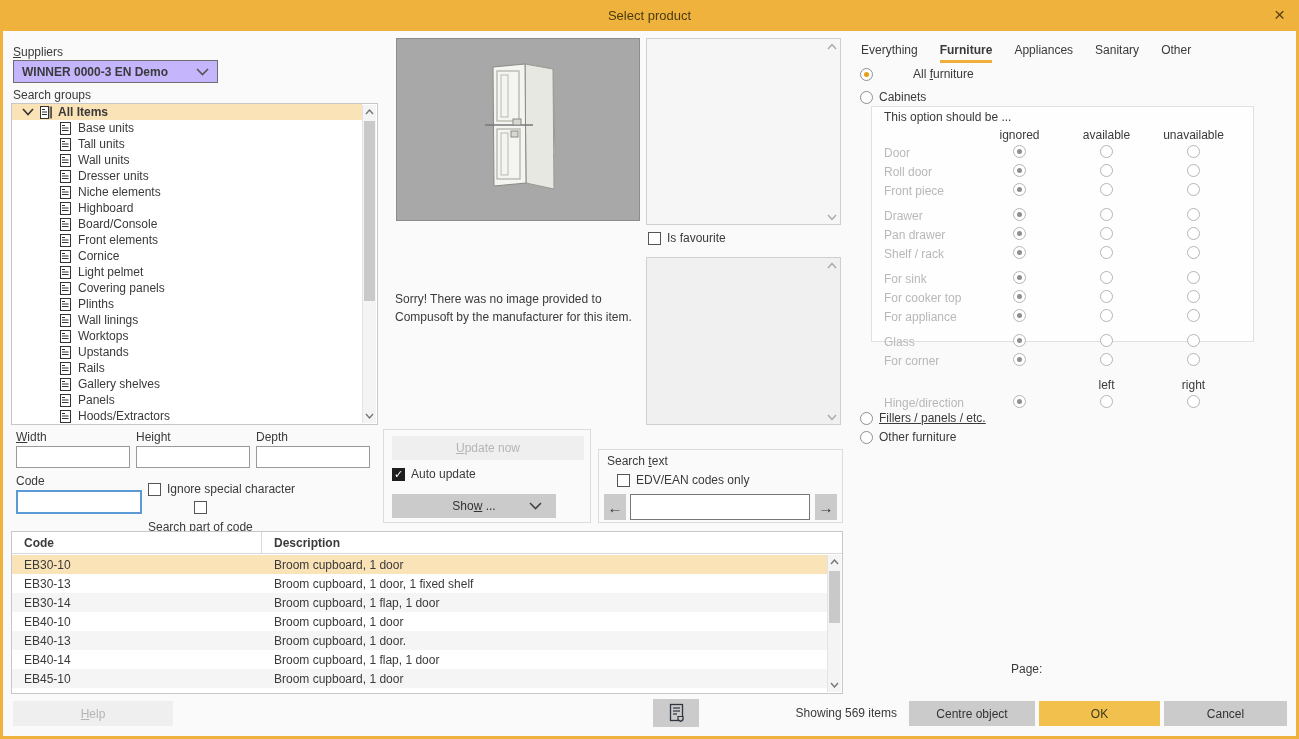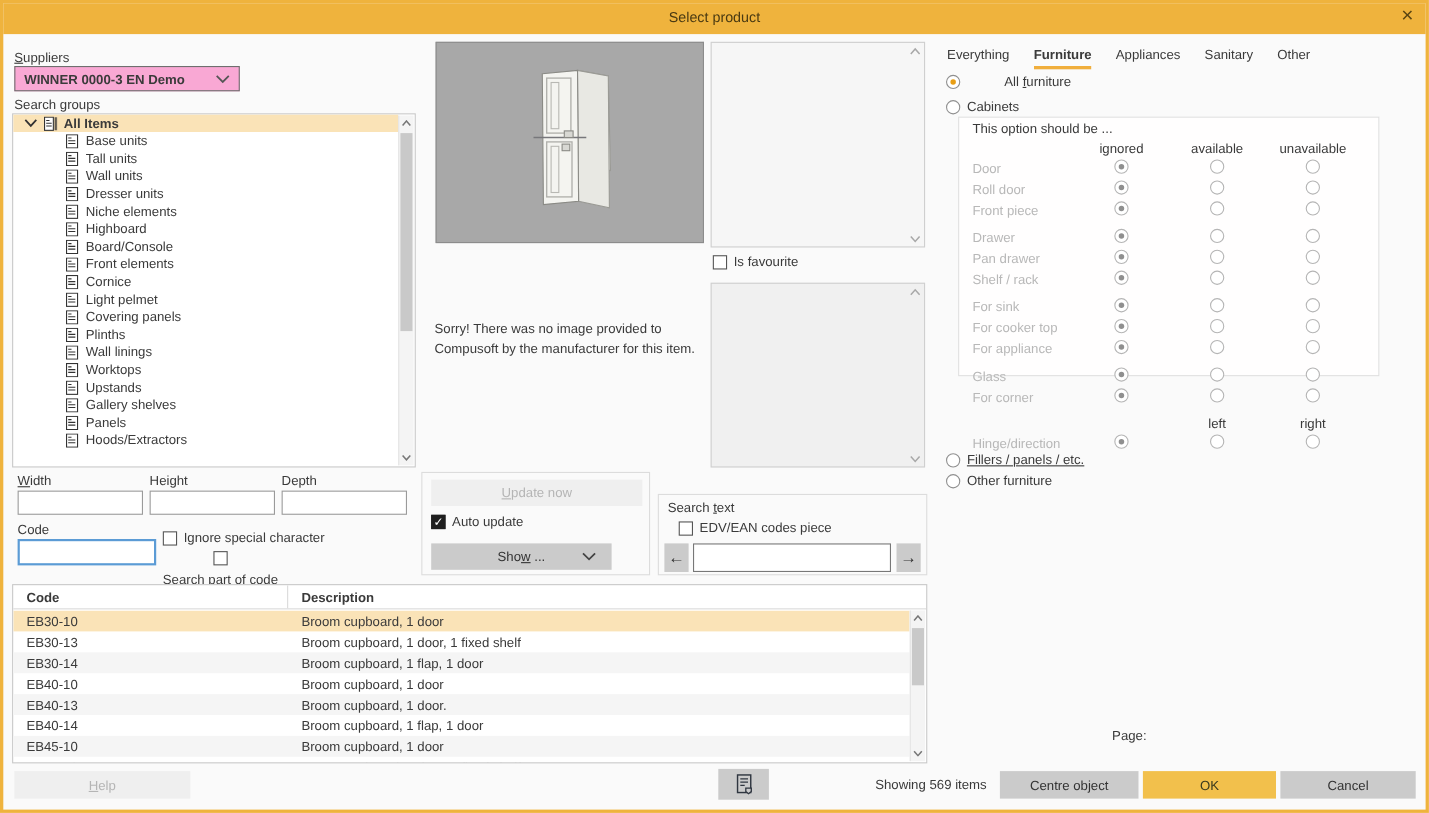--- a/index.html
+++ b/index.html
@@ -16,21 +16,21 @@
   }
   *{box-sizing:border-box;margin:0;padding:0;font-family:"Liberation Sans","DejaVu Sans",sans-serif;}
   body{background:#e8e8e8;}
   .dialog{position:relative;width:1299px;height:739px;background:#FAFAFA;border:3px solid var(--accent);overflow:hidden;color:var(--txt);font-size:12px;}
   .titlebar{position:absolute;left:-3px;right:-3px;top:-3px;height:31px;background:var(--accent);display:flex;align-items:center;justify-content:center;}
   .title{font-size:13px;color:#4A3A12;}
   .close-btn{position:absolute;right:14px;top:3px;font-size:19px;color:#5A4512;cursor:default;line-height:24px;}
   .label{position:absolute;color:#3A3A3A;}
   u{text-decoration:underline;}
   
-  .dropdown{position:absolute;left:10px;top:57px;width:205px;height:23px;background:#f9a8d4;border:1px solid #6E6E6E;display:flex;align-items:center;padding:0 8px;font-weight:bold;}
+  .dropdown{position:absolute;left:10px;top:57px;width:205px;height:23px;background:#c4b5fd;border:1px solid #6E6E6E;display:flex;align-items:center;padding:0 8px;font-weight:bold;}
   .dropdown .chev{margin-left:auto;}
   
   .tree{position:absolute;left:8px;top:100px;width:367px;height:322px;background:#fff;border:1px solid var(--border);overflow:hidden;}
   .tree-inner{position:absolute;left:0;top:0;right:15px;bottom:0;}
   .tree-row{height:16px;display:flex;align-items:center;white-space:nowrap;}
   .tree-row.root{background:var(--sel);font-weight:bold;}
   .tree-row .chevron{width:14px;margin-left:10px;display:inline-flex;}
   .tree-row .ticon{display:inline-flex;margin-right:6px;}
   .tree-row.child{padding-left:48px;}
   .tree-row.root .ticon{margin-left:4px;}
@@ -289,20 +289,31 @@
         <div class="tree-row child">
           <span class="ticon">
             <svg width="12" height="13" viewBox="0 0 12 13">
               <rect x="0.5" y="0.5" width="10" height="12" fill="#fff" stroke="#333" stroke-width="1"></rect>
               <line x1="2" y1="3.5" x2="5" y2="3.5" stroke="#333"></line>
               <line x1="2" y1="6" x2="8.5" y2="6" stroke="#333"></line>
               <line x1="2" y1="8.5" x2="8.5" y2="8.5" stroke="#333"></line>
             </svg>
           </span>
           <span>Upstands</span>
+        </div>
+        <div class="tree-row child">
+          <span class="ticon">
+            <svg width="12" height="13" viewBox="0 0 12 13">
+              <rect x="0.5" y="0.5" width="10" height="12" fill="#fff" stroke="#333" stroke-width="1"></rect>
+              <line x1="2" y1="3.5" x2="5" y2="3.5" stroke="#333"></line>
+              <line x1="2" y1="6" x2="8.5" y2="6" stroke="#333"></line>
+              <line x1="2" y1="8.5" x2="8.5" y2="8.5" stroke="#333"></line>
+            </svg>
+          </span>
+          <span>Rails</span>
         </div>
         <div class="tree-row child">
           <span class="ticon">
             <svg width="12" height="13" viewBox="0 0 12 13">
               <rect x="0.5" y="0.5" width="10" height="12" fill="#fff" stroke="#333" stroke-width="1"></rect>
               <line x1="2" y1="3.5" x2="5" y2="3.5" stroke="#333"></line>
               <line x1="2" y1="6" x2="8.5" y2="6" stroke="#333"></line>
               <line x1="2" y1="8.5" x2="8.5" y2="8.5" stroke="#333"></line>
             </svg>
           </span>
@@ -428,21 +439,21 @@
             <polyline points="1,1 6.5,6.5 12,1" fill="none" stroke="#444" stroke-width="1.6"></polyline>
           </svg>
         </span>
     </div>
   </div>
 
   <div class="panel" style="left:595px;top:446px;width:245px;height:74px;">
     <div class="label" style="left:8px;top:4px;">Search <u>t</u>ext</div>
     <div class="cb-row" style="left:18px;top:23px;">
       <span class="check"></span>
-      <span>EDV/EAN codes piece</span>
+      <span>EDV/EAN codes only</span>
     </div>
     <div class="btn" style="position:absolute;left:5px;top:44px;width:22px;height:26px;font-size:15px;">
         <span>←</span>
       </div>
     <input class="tinput" style="left: 31px; top: 44px; width: 180px; height: 26px; border-color: rgb(119, 119, 119);" value="">
     <div class="btn" style="position:absolute;left:216px;top:44px;width:22px;height:26px;font-size:15px;">
         <span>→</span>
       </div>
   </div>
 

